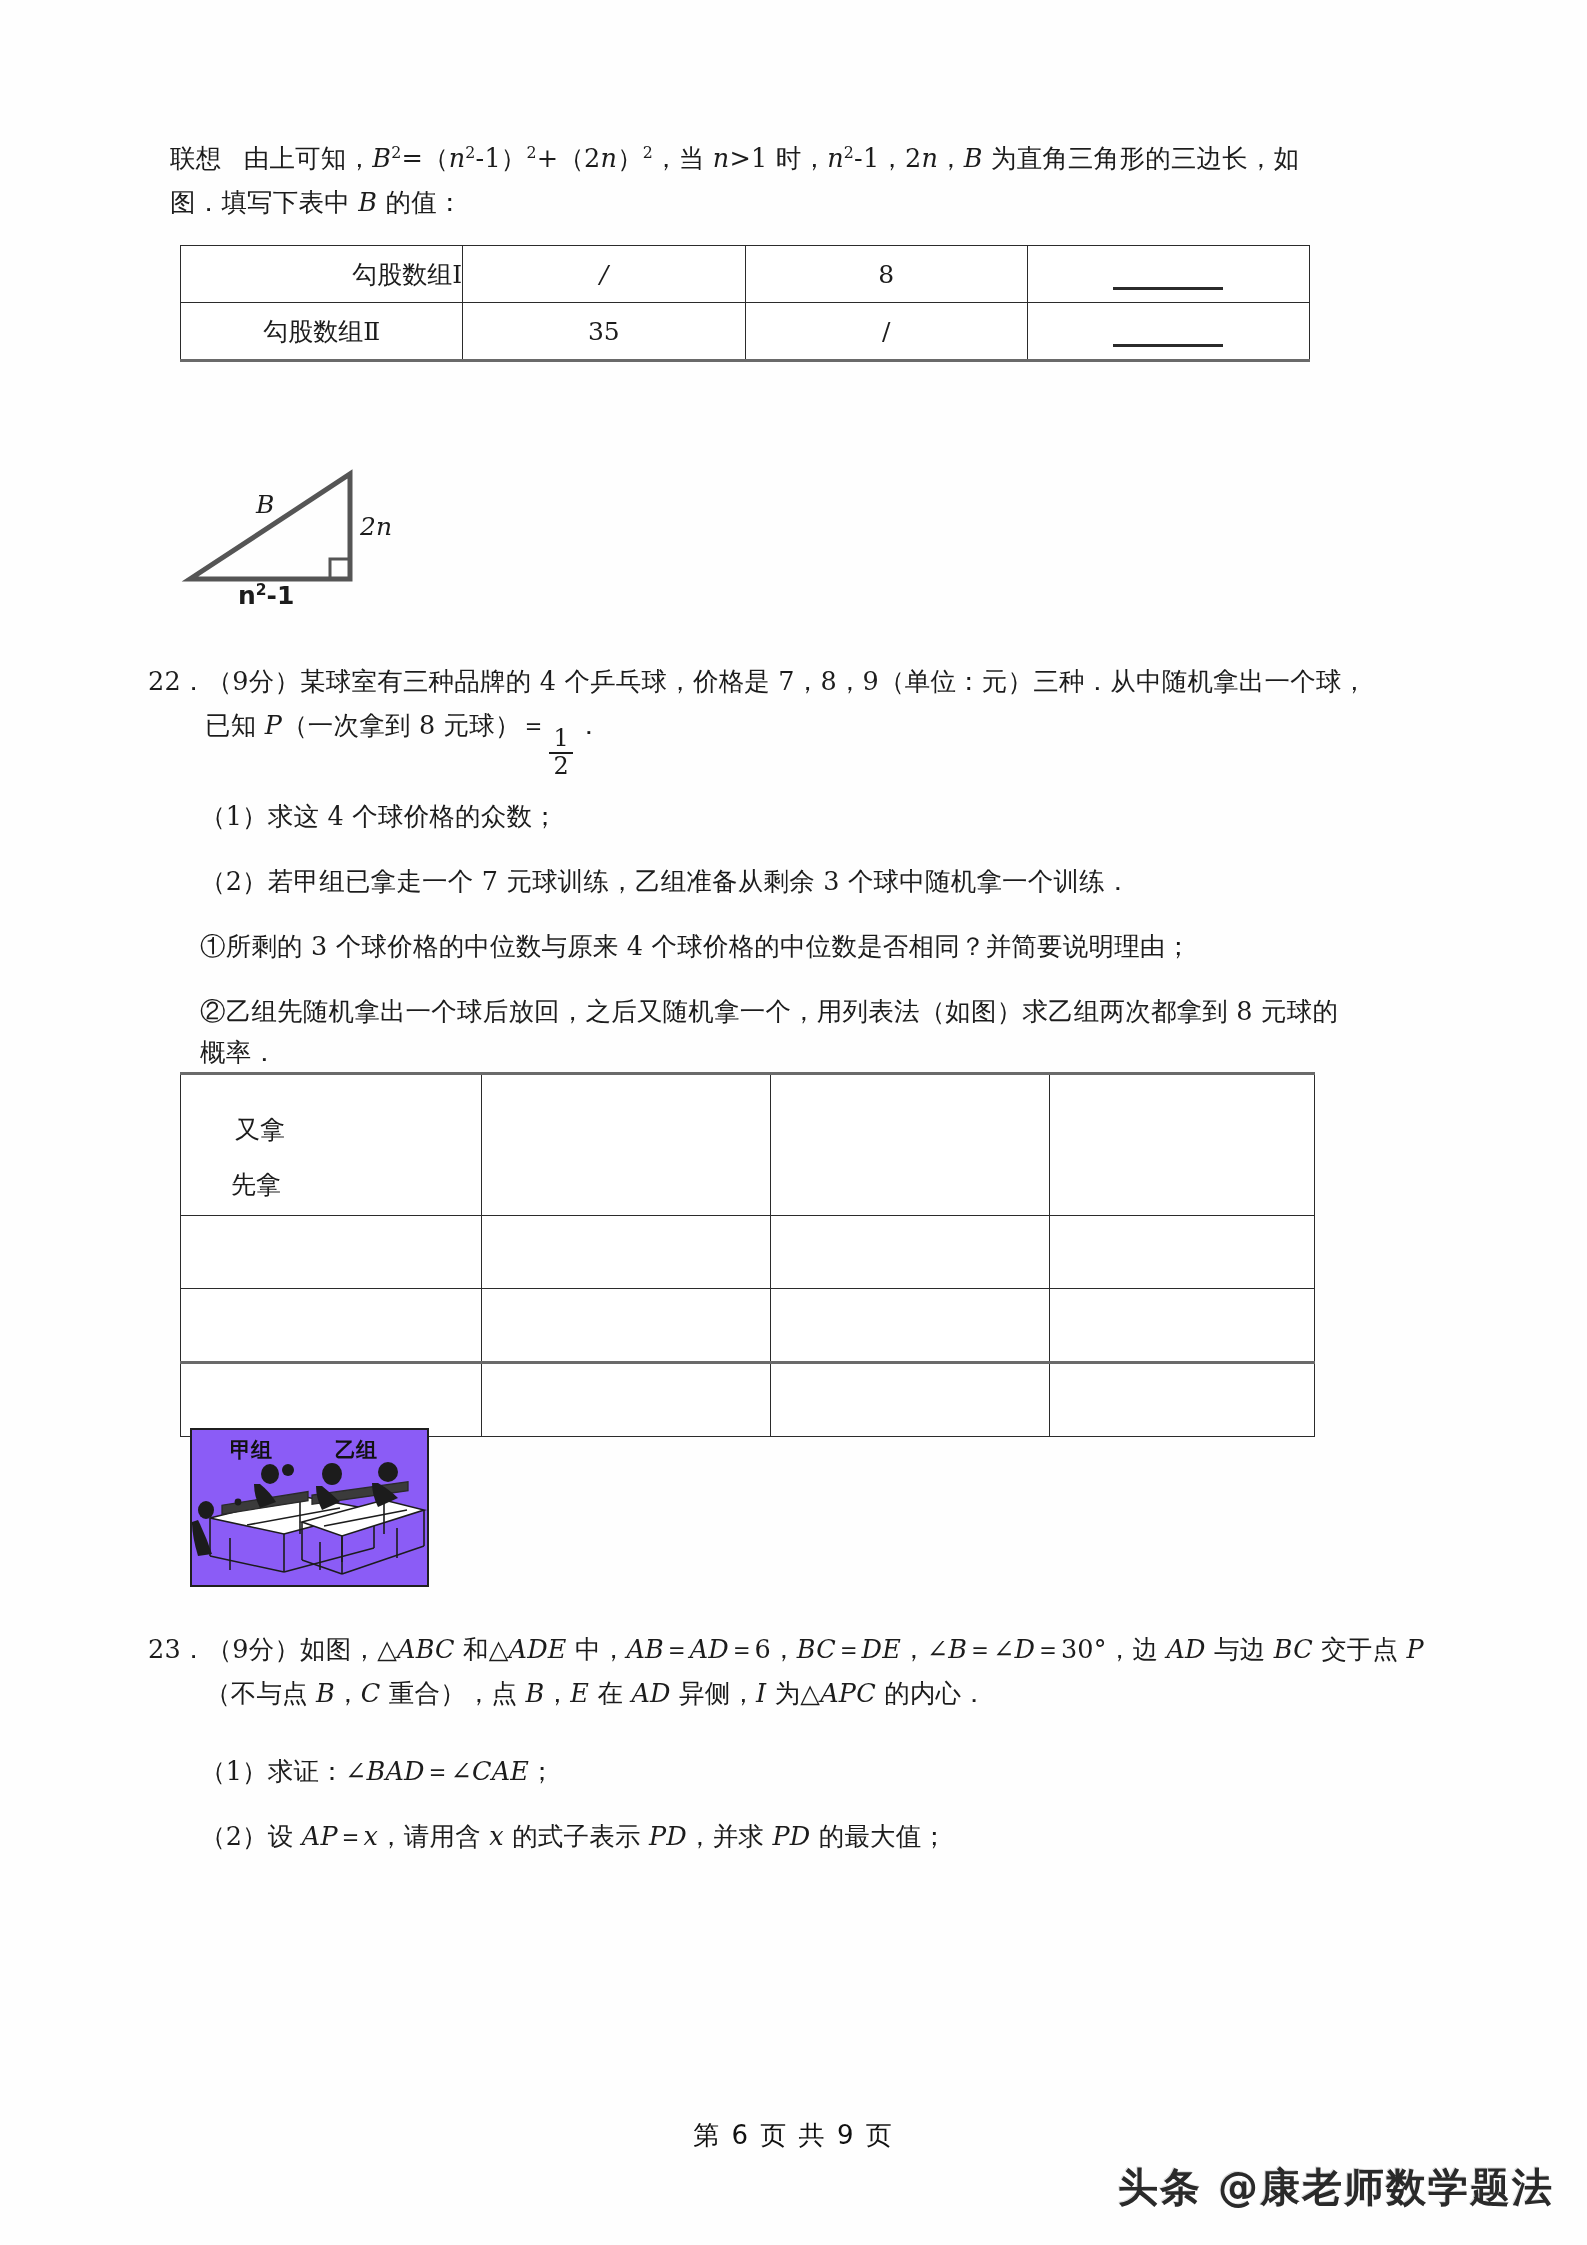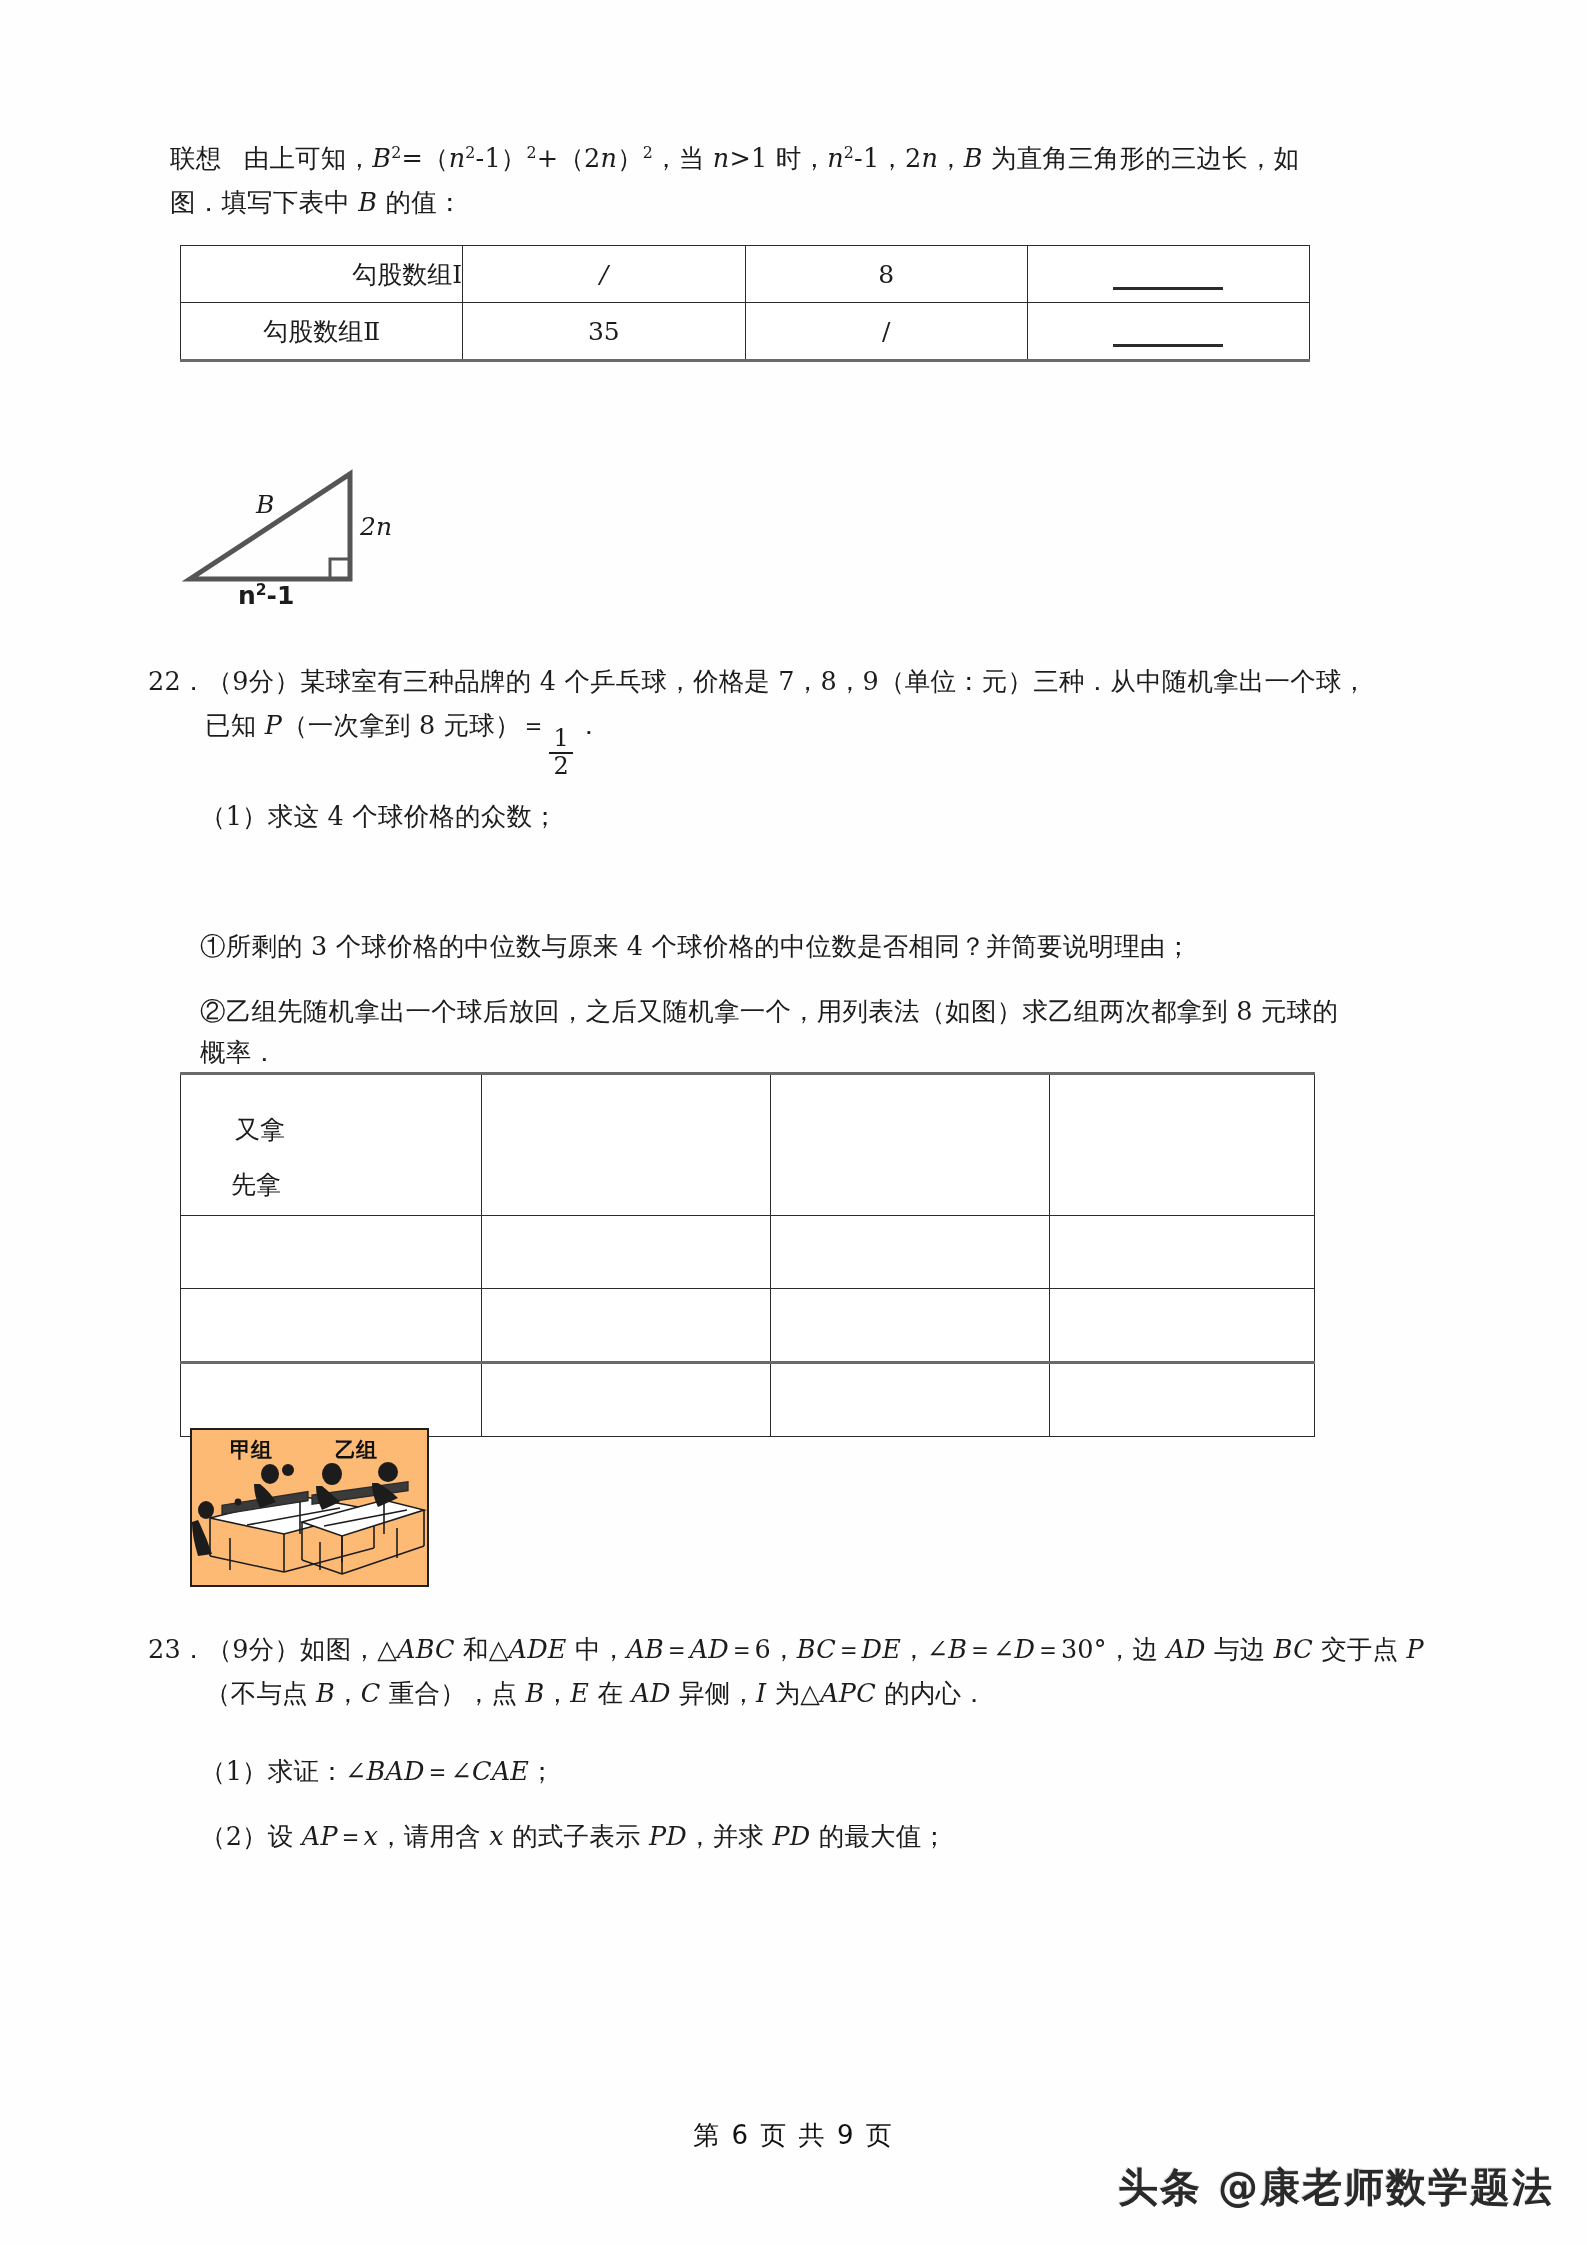--- a/index.html
+++ b/index.html
@@ -104,21 +104,21 @@
     font-style: italic;
     font-size: 25px;
     color: #1c1c1c;
     font-family: "DejaVu Serif", "Liberation Serif", serif;
   }
 
   
   .pingpong {
     position: absolute;
     border: 2px solid #1f1f1f;
-    background: #fdba74;
+    background: #8b5cf6;
     overflow: hidden;
     text-align: center;
   }
   .pp-label {
     position: absolute;
     font-family: "DejaVu Sans", "Liberation Sans", sans-serif;
     font-weight: 700;
     font-size: 21px;
     color: #111;
   }
@@ -195,20 +195,21 @@
   </div>
   <div class="para" style="left:205px; top:704px;">
     <span>已知 </span><span class="it">P</span><span>（一次拿到 8 元球）＝</span><span class="frac">
         <span class="num">1</span>
         <span class="den">2</span>
       </span><span>．</span>
   </div>
 
   <div class="para" style="left:200px; top:795px;">（1）求这 4 个球价格的众数；</div>
 
+  <div class="para" style="left:200px; top:860px;">（2）若甲组已拿走一个 7 元球训练，乙组准备从剩余 3 个球中随机拿一个训练．</div>
 
   <div class="para" style="left:200px; top:925px;">①所剩的 3 个球价格的中位数与原来 4 个球价格的中位数是否相同？并简要说明理由；</div>
 
   <div class="para" style="left:200px; top:990px;">②乙组先随机拿出一个球后放回，之后又随机拿一个，用列表法（如图）求乙组两次都拿到 8 元球的</div>
   <div class="para" style="left:200px; top:1031px;">概率．</div>
 
   <table class="doc-table" style="left:180px; top:1072px; width:1130px;">
     <tbody>
         <tr>
       <td class="thick-top" style="width:300px; height:140px;">

